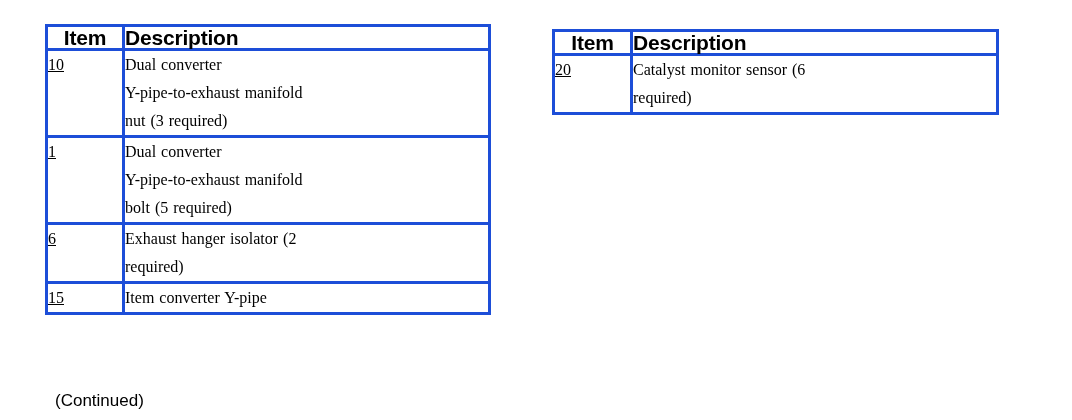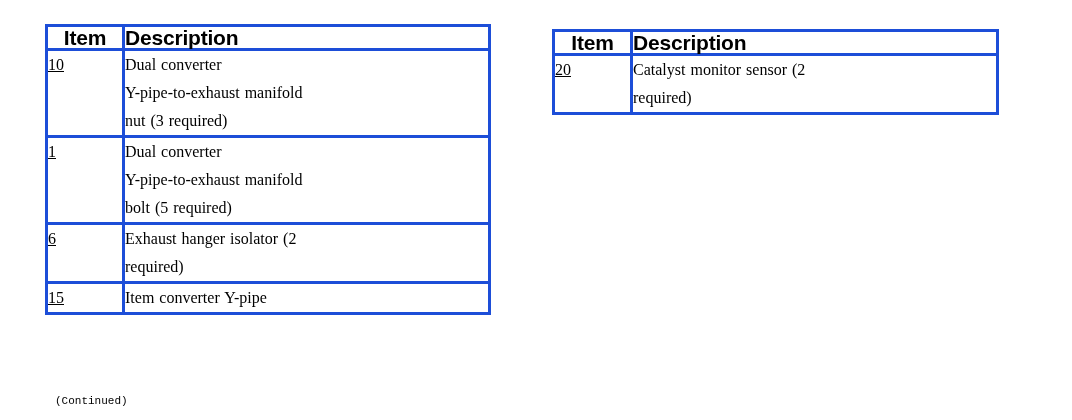--- a/index.html
+++ b/index.html
@@ -95,22 +95,22 @@
   .cell-desc .line {
     display: block;
     white-space: nowrap;
   }
 
   
   #continued-note {
     position: absolute;
     left: 55px;
     top: 391px;
-    font-family: Liberation Mono, monospace;
-    font-size: 11px;
+    font-family: Liberation Sans, sans-serif;
+    font-size: 17px;
     line-height: 20px;
     color: #000000;
     white-space: nowrap;
   }
 </style>
 </head>
 <body>
 
 <div class="page">
 
@@ -166,21 +166,21 @@
     <thead>
       <tr>
         <th class="hdr-cell hdr-item">Item</th>
         <th class="hdr-cell hdr-desc">Description</th>
       </tr>
     </thead>
     <tbody>
       <tr>
         <td class="cell-item">20</td>
         <td class="cell-desc">
-          <span class="line">Catalyst monitor sensor (2</span>
+          <span class="line">Catalyst monitor sensor (6</span>
           <span class="line">required)</span>
         </td>
       </tr>
     </tbody>
   </table>
 
   <div id="continued-note">(Continued)</div>
 
 </div>
 

